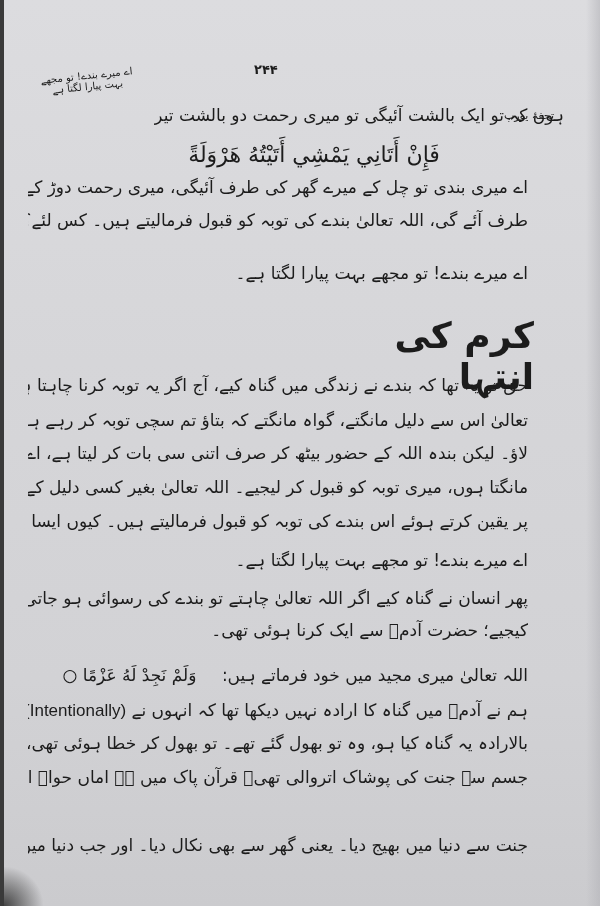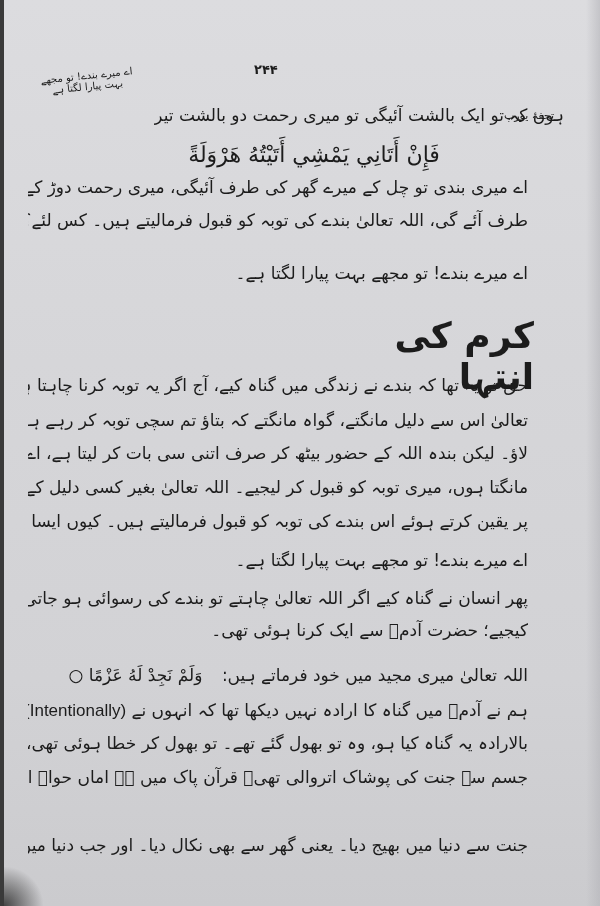--- a/index.html
+++ b/index.html
@@ -46,21 +46,21 @@
     .line.short { text-align-last: right; }
     .arabic {
       position: absolute; left: 160px; width: 300px;
       font-family: "DejaVu Serif", serif; font-size: 22px; text-align: center; direction: rtl;
     }
     .heading {
       position: absolute; left: 390px; top: 315px; width: 140px;
       font-size: 36px; text-align: right; direction: rtl; font-weight: bold;
     }
     .quran-inline {
-      font-family: "DejaVu Serif", serif; margin-right: 14px;
+      font-family: "DejaVu Serif", serif; margin-right: 20px;
     }
     .latin { font-family: "Liberation Sans", sans-serif; direction: ltr; unicode-bidi: isolate; font-size: 17px; }
   </style>
 </head>
 <body>
 
 <div class="left-edge"></div>
 <div class="page">
   <div class="right-edge"></div>
   <div class="corner-shadow"></div>

